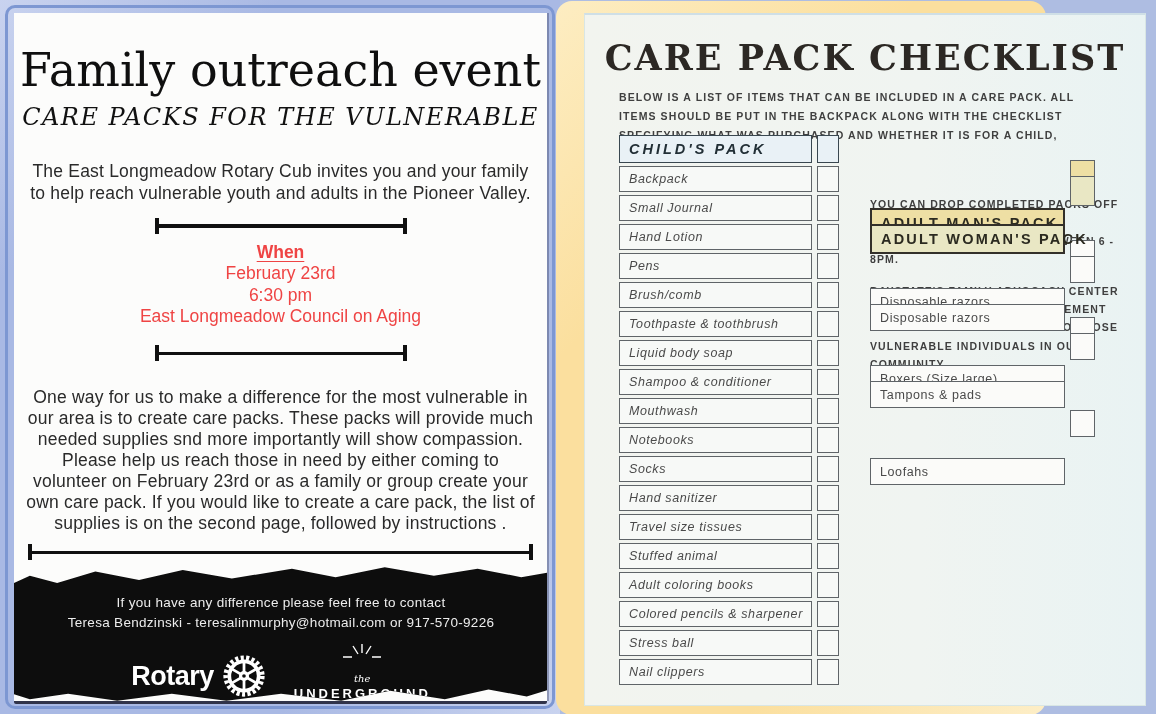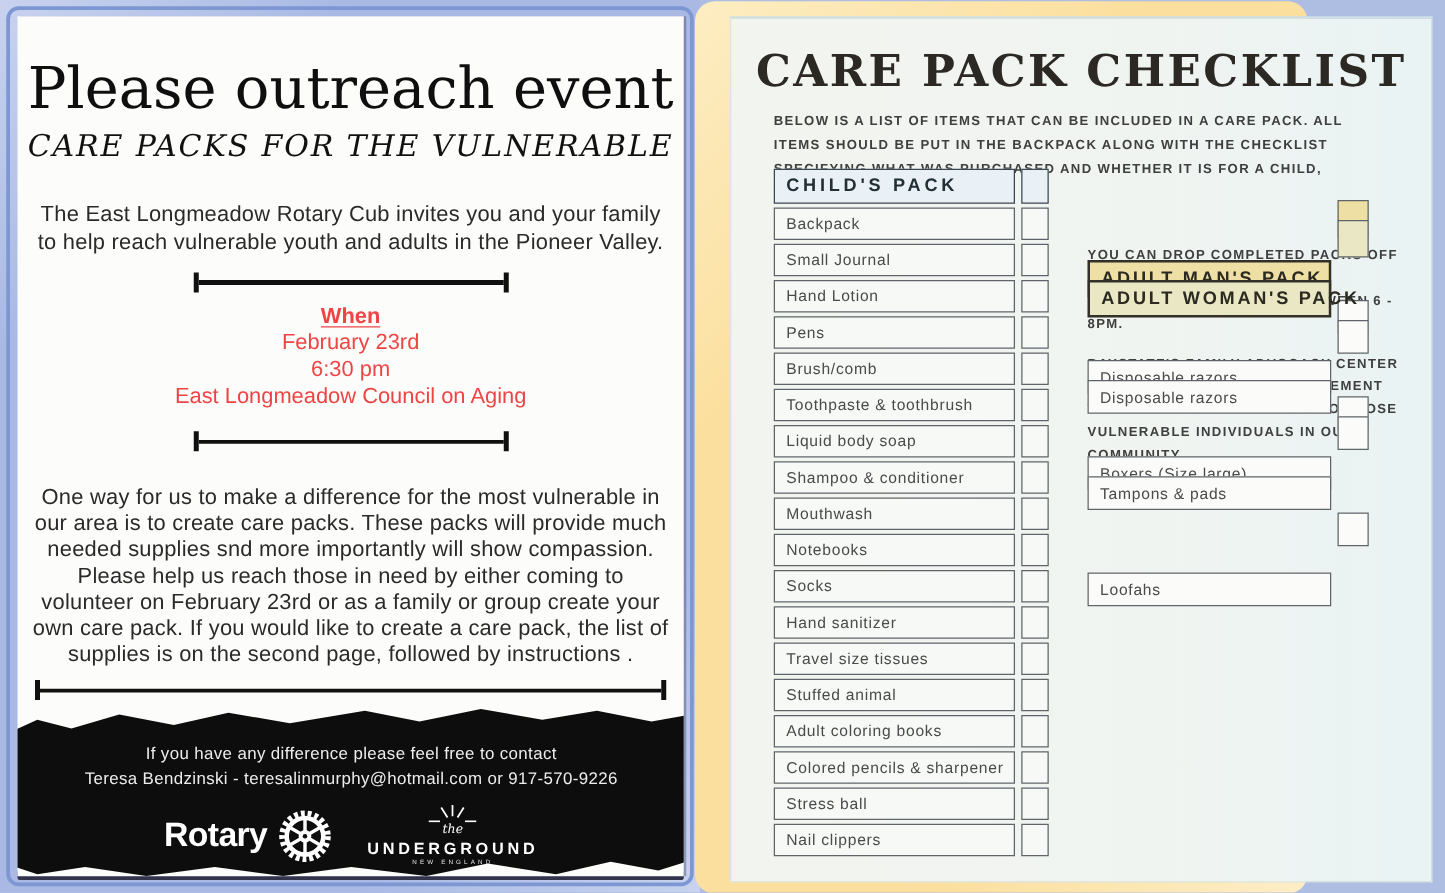--- a/index.html
+++ b/index.html
@@ -59,21 +59,21 @@
     position:absolute;left:-6px;bottom:-4px;width:546px;height:142px;
     background:var(--footer-bg,#0d0d0d);color:#f1f1f1;
     clip-path:polygon(0% 16%,4% 9%,9% 14%,16% 6%,24% 12%,32% 5%,41% 11%,52% 4%,60% 10%,69% 3%,78% 9%,86% 4%,94% 10%,100% 6%,100% 88%,95% 94%,88% 89%,80% 96%,70% 90%,61% 97%,50% 92%,40% 97%,30% 92%,20% 97%,11% 92%,4% 96%,0% 91%);
   }
   .lp-footer-inner{padding-top:30px;}
   .lp-contact{font-size:13.5px;line-height:1.45;letter-spacing:.3px;color:#ededed;}
   .lp-logos{display:flex;justify-content:center;align-items:center;gap:28px;margin-top:12px;}
   .rotary{display:flex;align-items:center;gap:8px;}
   .rotary-word{font-size:27px;font-weight:700;letter-spacing:-.5px;color:#fff;}
   .underground{display:flex;flex-direction:column;align-items:center;line-height:1;}
-  .ug-the{font-family:"DejaVu Serif",serif;font-style:italic;font-size:10px;margin-top:1px;color:#fff;}
+  .ug-the{font-family:"DejaVu Serif",serif;font-style:italic;font-size:10px;margin-top:16px;color:#fff;}
   .ug-name{font-size:13px;font-weight:700;letter-spacing:3px;margin-top:3px;color:#fff;}
   .ug-sub{font-size:5px;letter-spacing:2.5px;margin-top:3px;color:#e8e8e8;}
 
   
   .right-frame{
     position:absolute;left:556px;top:1px;width:490px;height:714px;
     background:linear-gradient(135deg,#fdedc2 0%,var(--frame-yellow,#fbdf9e) 30%,var(--frame-yellow,#fbdf9e) 75%,#fdeec7 100%);
     border-radius:16px;
   }
   .right-page{
@@ -85,21 +85,21 @@
   .rp-title{
     margin-top:22px;text-align:center;
     font-family:"DejaVu Serif","Liberation Serif",serif;
     font-weight:800;font-size:35px;letter-spacing:2px;color:#2c2824;
   }
   .rp-subtitle{
     position:absolute;left:34px;top:73px;width:478px;
     font-size:10.5px;font-weight:600;letter-spacing:1.1px;line-height:1.8;color:#3f3f3f;
   }
   .checklist{position:absolute;display:flex;flex-direction:column;gap:3px;}
-  .checklist-child{left:34px;top:120px;width:222px;}
+  .checklist-child{left:34px;top:120px;width:222px;font-style:italic;}
   .repeat{display:contents;}
   .check-row{display:flex;gap:5px;}
   .label-box{
     width:193px;height:26px;box-sizing:border-box;
     border:1.5px solid #5f6468;background:#f7f9f7;
     display:flex;align-items:center;padding-left:9px;
     font-size:12.5px;letter-spacing:.6px;color:#4a4a4a;white-space:nowrap;
   }
   .check-box{
     width:22px;height:26px;box-sizing:border-box;flex:0 0 auto;
@@ -135,21 +135,21 @@
 </style>
 </head>
 <body>
 
 <div class="canvas">
 
   <div class="left-frame">
     <div class="left-underbar"></div>
     <div class="left-page">
 
-      <div class="lp-title">Please outreach event</div>
+      <div class="lp-title">Family outreach event</div>
       <div class="lp-subtitle">CARE PACKS FOR THE VULNERABLE</div>
 
       <p class="lp-intro">The East Longmeadow Rotary Cub invites you and your family to help reach vulnerable youth and adults in the Pioneer Valley.</p>
 
       <div class="divider">
         <span class="cap"></span>
           <span class="line"></span>
           <span class="cap"></span>
       </div>
 

